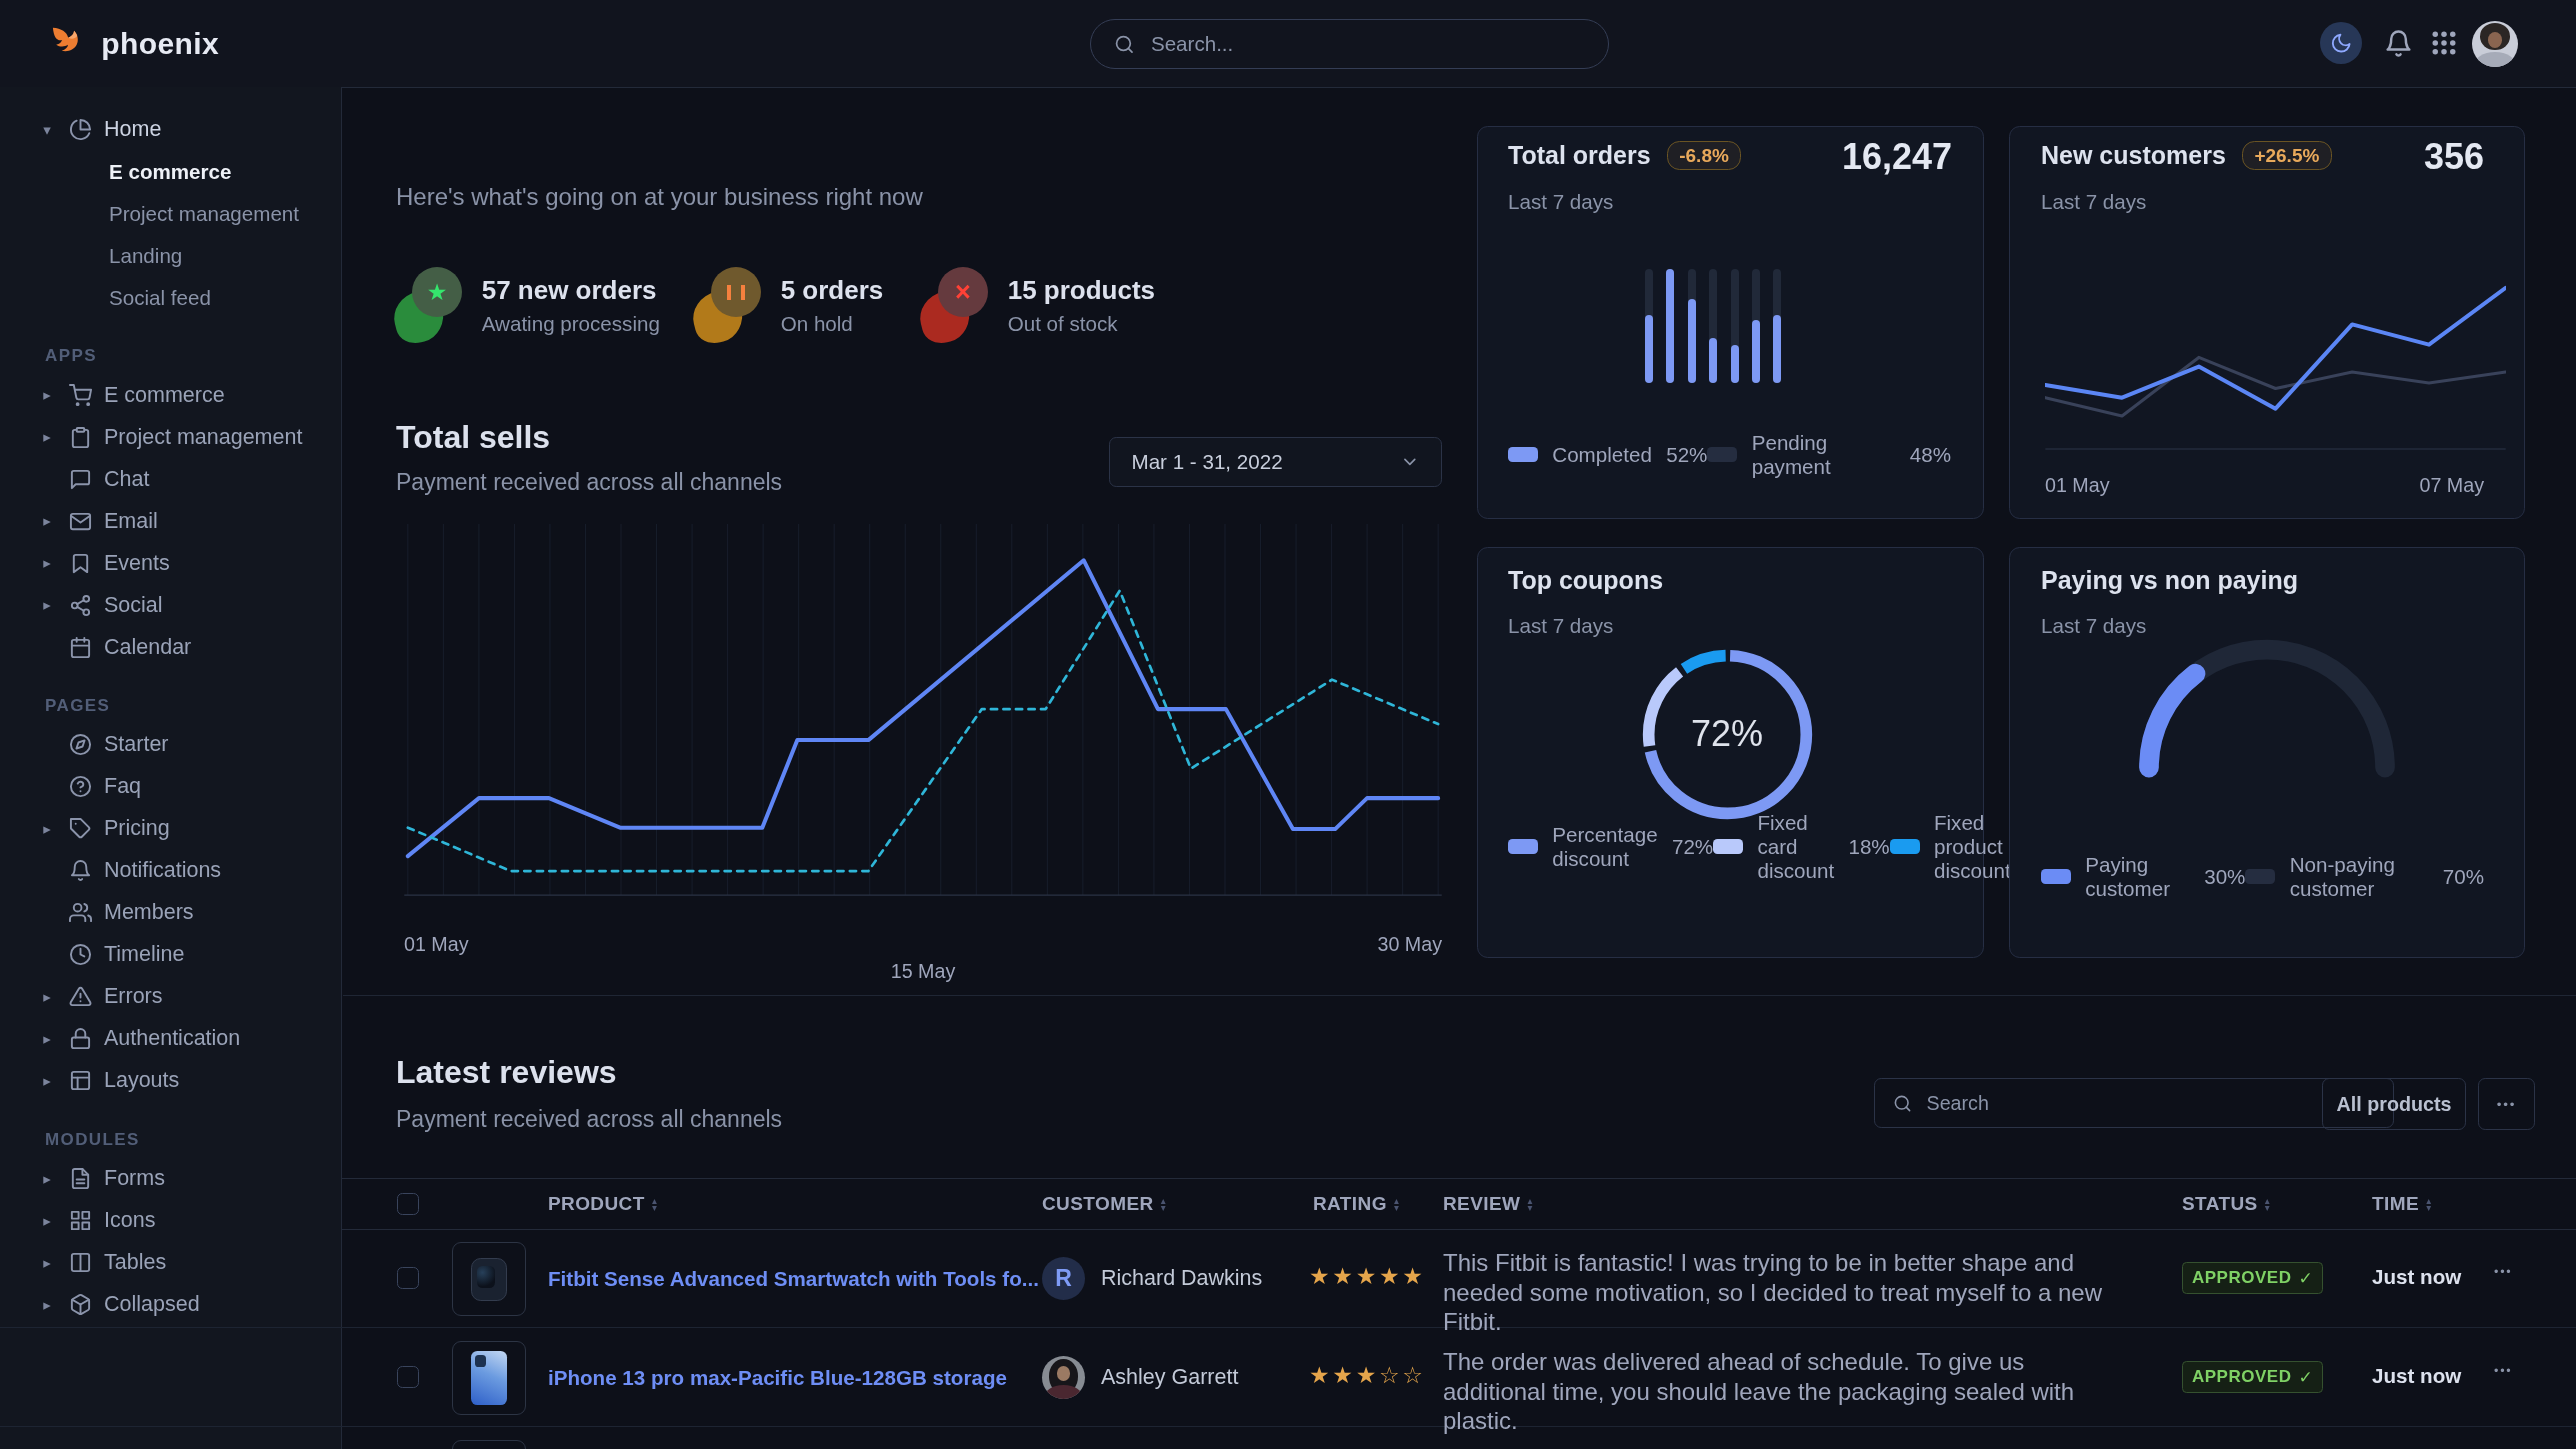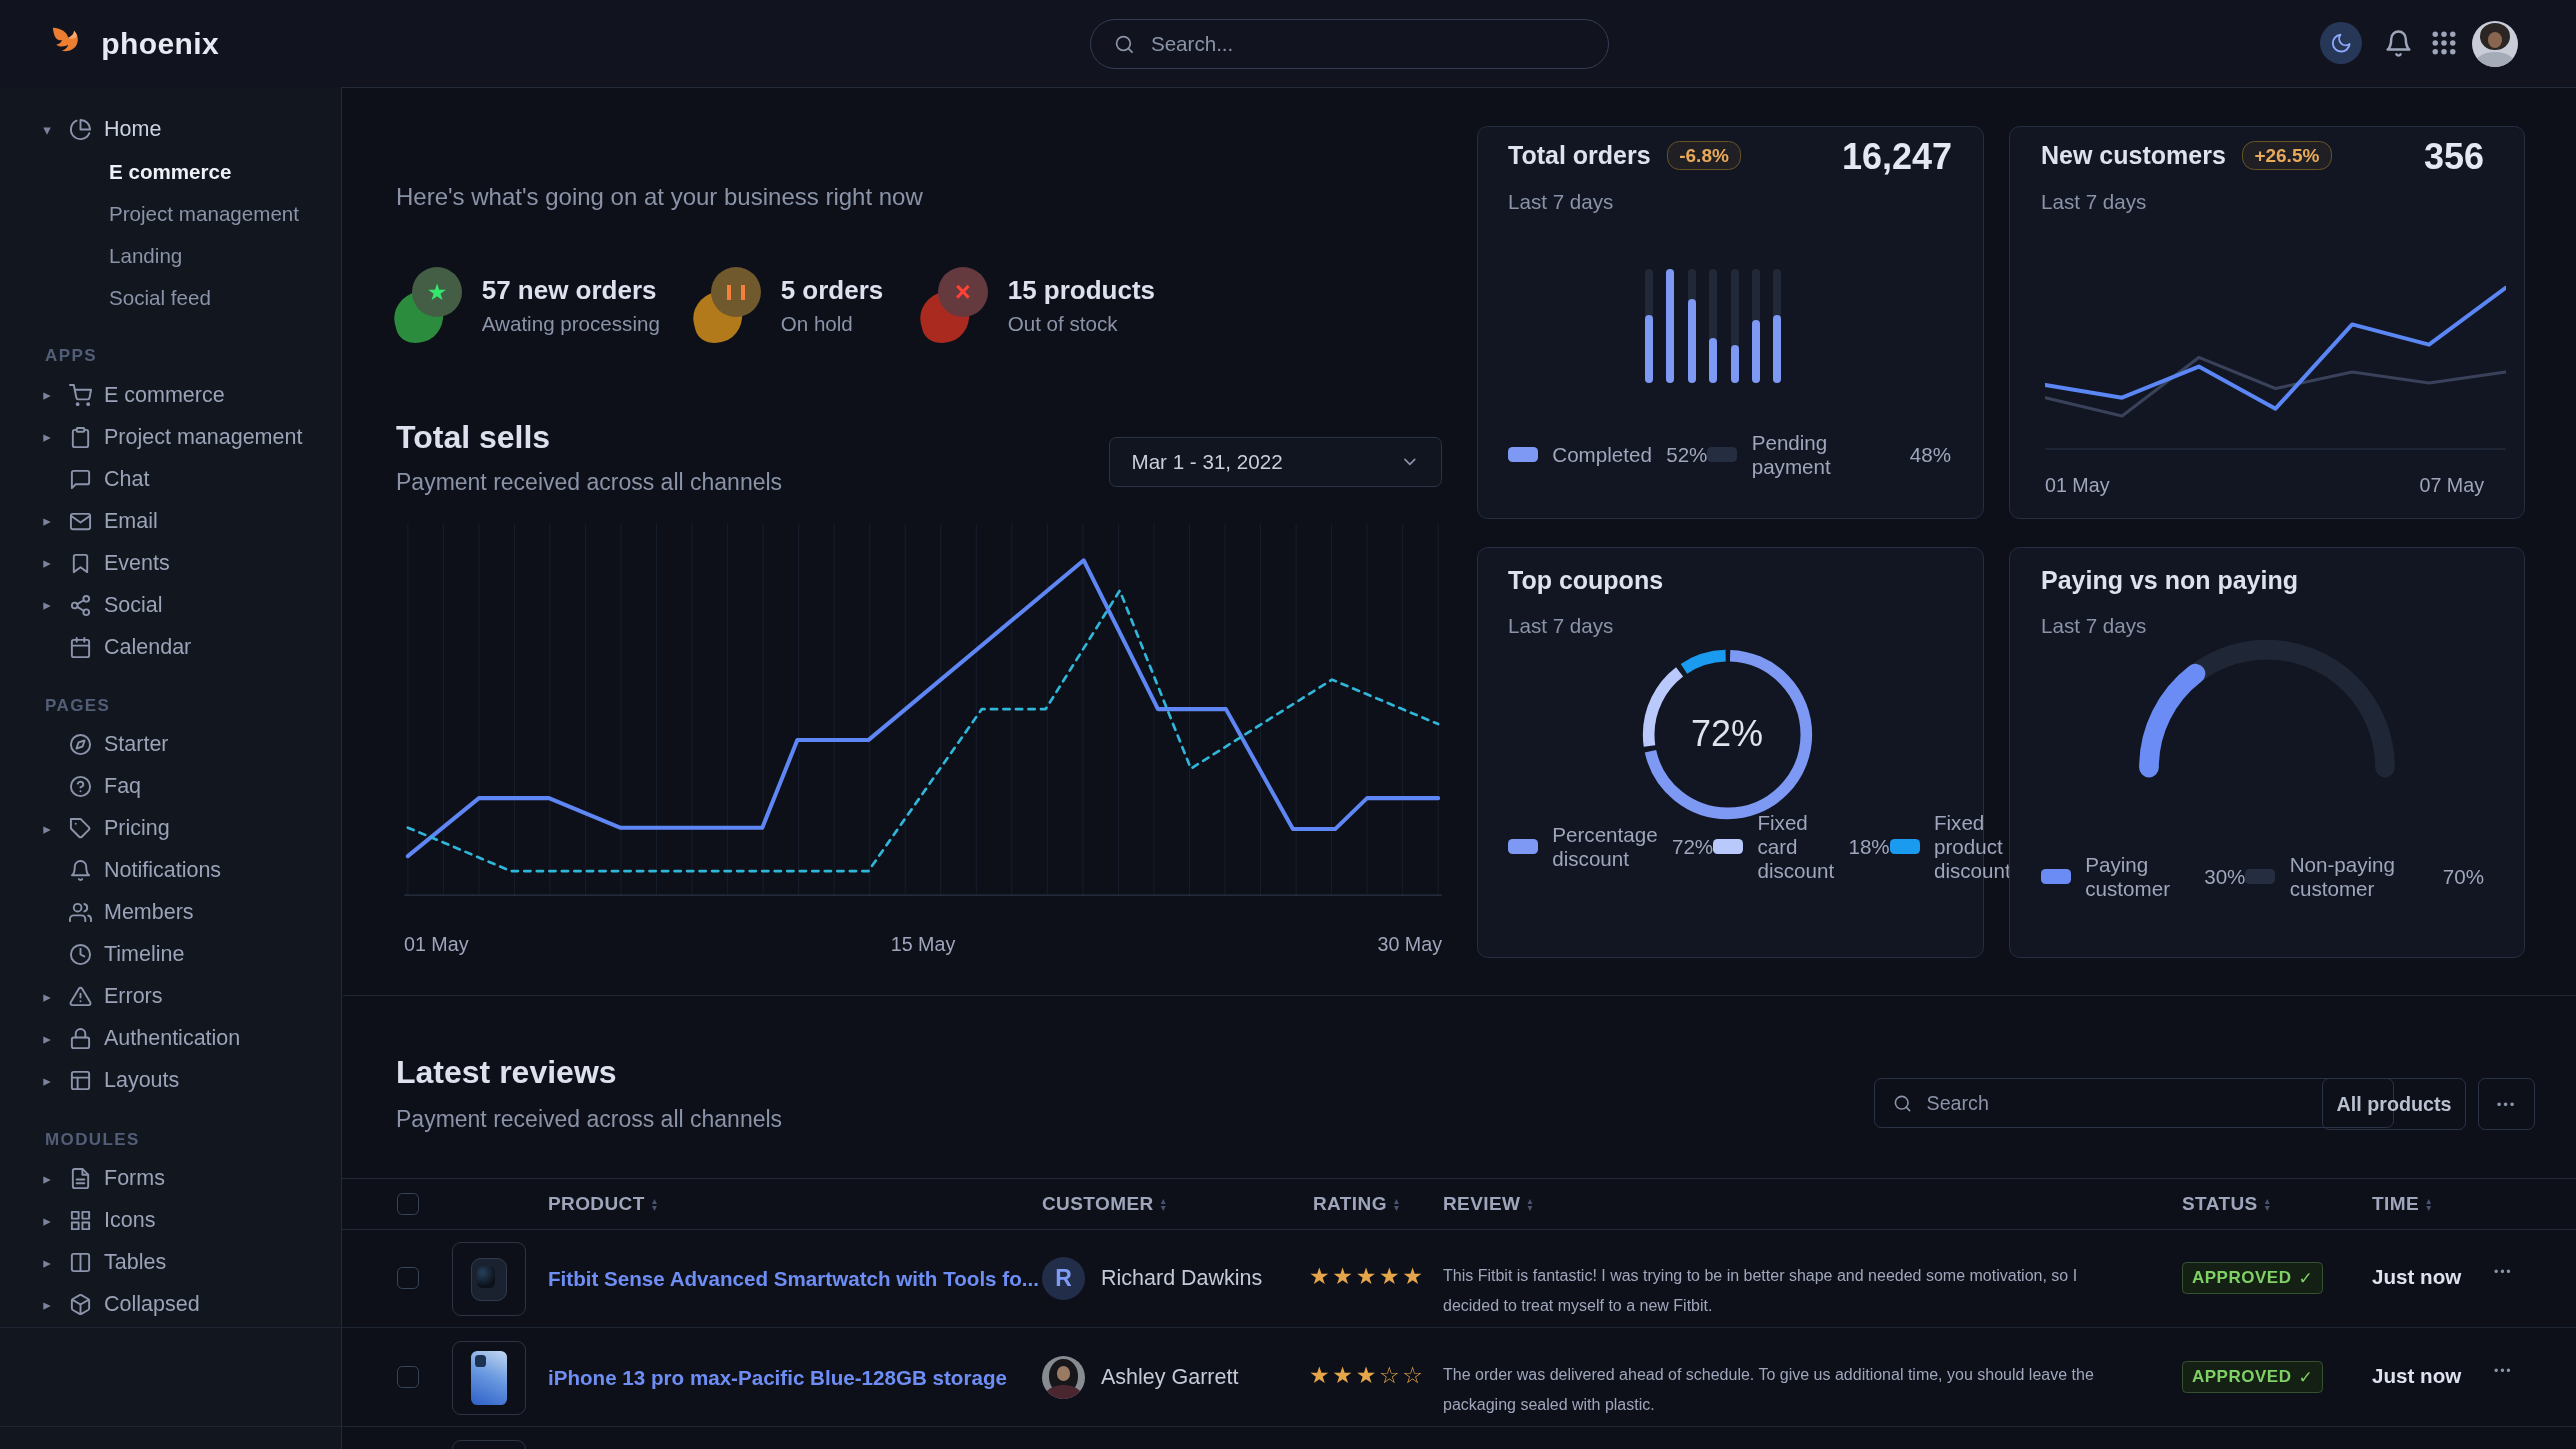--- a/index.html
+++ b/index.html
@@ -59,21 +59,21 @@
   .stat-title{font-size:26px;font-weight:700;color:#dde2ee;}
   .stat-sub{font-size:20.6px;color:#8a93a8;margin-top:6.3px;}
 
   
   .ts-title{position:absolute;left:396px;top:419px;font-size:32px;font-weight:800;color:#dce1ed;}
   .ts-subtitle{position:absolute;left:396px;top:469px;font-size:23px;color:#8a93a8;}
   .date-filter{position:absolute;left:1109px;top:437px;width:333px;height:50px;border:0.9px solid #2b3347;border-radius:7.2px;background:#11151f;display:flex;align-items:center;justify-content:space-between;padding:0 21.5px;box-sizing:border-box;font-size:20.6px;color:#c8cedc;cursor:pointer;}
   .date-filter .ic{width:19.7px;height:19.7px;color:#8a93a8;}
   .ts-chart{position:absolute;left:404px;top:524px;width:1038px;height:398px;}
   .ts-xlabel{position:absolute;top:933px;font-size:19.7px;color:#9fa6bc;}
-  .ts-x1{left:404px;} .ts-x2{left:887px;width:72px;text-align:center;} .ts-x3{left:1370px;width:72px;text-align:right;}
+  .ts-x1{left:404px;} .ts-x2{left:887px;width:72px;text-align:center;margin-top:27px;} .ts-x3{left:1370px;width:72px;text-align:right;}
 
   
   .card{position:absolute;background:#111622;border:0.9px solid #262e44;border-radius:10.7px;box-sizing:border-box;}
   .card-1{left:1477px;top:126px;width:507px;height:393px;}
   .card-2{left:2009px;top:126px;width:516px;height:393px;}
   .card-3{left:1477px;top:547px;width:507px;height:411px;}
   .card-4{left:2009px;top:547px;width:516px;height:411px;}
   .card-head{position:absolute;display:flex;align-items:center;gap:16px;}
   .card-title{font-size:25px;font-weight:700;color:#dde2ee;}
   .badge{font-size:19px;font-weight:600;color:#e8a95b;border:0.9px solid #6a5423;background:rgba(230,160,70,0.07);border-radius:12.5px;padding:2.7px 11.6px;}
@@ -125,21 +125,21 @@
   .thumb-phone::before{content:'';position:absolute;left:3.6px;top:3.6px;width:11.6px;height:11.6px;border-radius:3.6px;background:#1d3250;}
   .prod-link{position:absolute;left:548px;top:38px;font-size:20.6px;font-weight:600;color:#6e8ef5;cursor:pointer;}
   .cust-avatar{position:absolute;left:1042px;top:28px;width:43px;height:43px;}
   .initial-avatar{border-radius:50%;background:#222d49;color:#7e9bf5;font-size:23px;font-weight:700;display:flex;align-items:center;justify-content:center;width:43px;height:43px;}
   .avatar.photo2{width:43px;height:43px;background:#878c93;}
   .photo2 .hair{background:#17161a;height:80%;top:8%;}
   .photo2 .face{top:24%;background:#9b7a63;}
   .photo2 .body{background:#4a2730;}
   .cust-name{position:absolute;left:1101px;top:37px;font-size:21.5px;color:#c3cad8;}
   .stars{position:absolute;left:1309px;top:34px;font-size:23px;letter-spacing:2.7px;color:#e5a54b;}
-  .review-text{position:absolute;left:1443px;top:32px;width:689px;font-size:16px;line-height:29.5px;color:#9fa6bc;}
+  .review-text{position:absolute;left:1443px;top:19px;width:689px;font-size:24px;line-height:29.5px;color:#9fa6bc;}
   .status-badge{position:absolute;left:2182px;top:33px;display:inline-flex;align-items:center;gap:7.2px;font-size:17px;font-weight:700;letter-spacing:0.5px;color:#7fd165;border:0.9px solid #35512f;background:#152015;border-radius:4.5px;padding:4.5px 9px;}
   .time-cell{position:absolute;left:2372px;top:36px;font-size:20.6px;font-weight:700;color:#dde2ee;}
   .row-more{position:absolute;left:2494px;top:36px;color:#8a93a8;font-size:12.5px;letter-spacing:1.8px;cursor:pointer;}
   .row.partial{border-bottom:none;height:54px;}
 </style>
 </head>
 <body>
 
 <div class="app">
 

